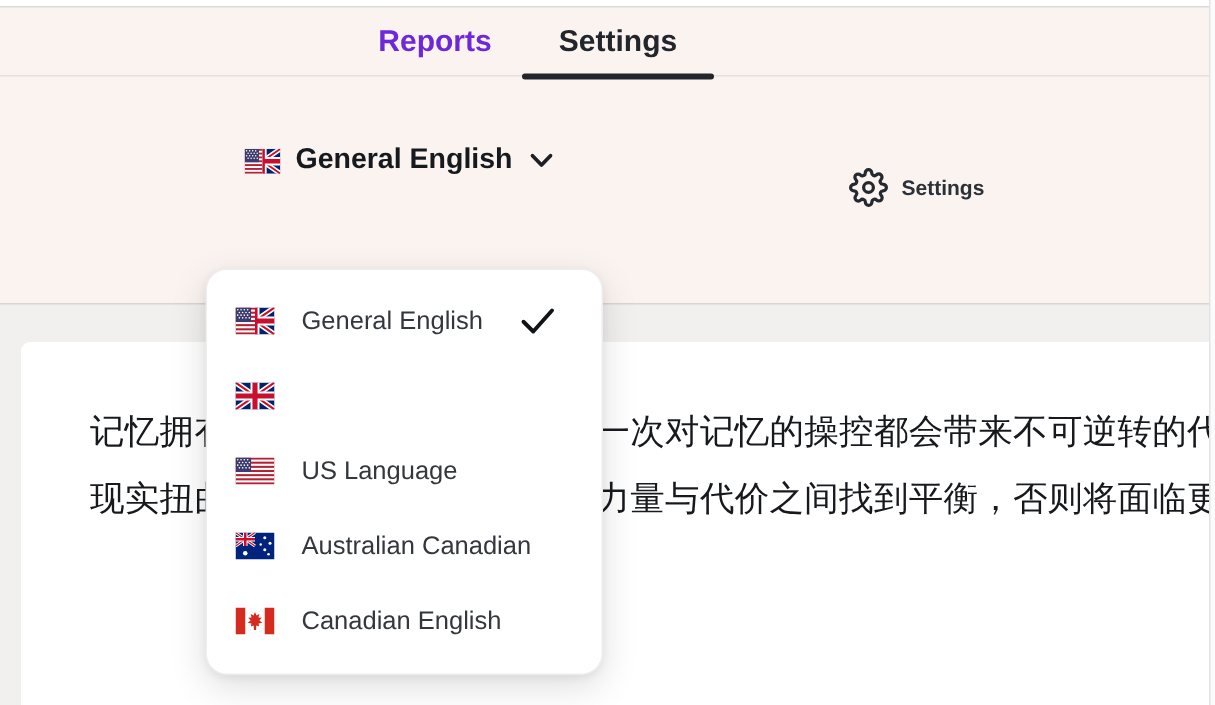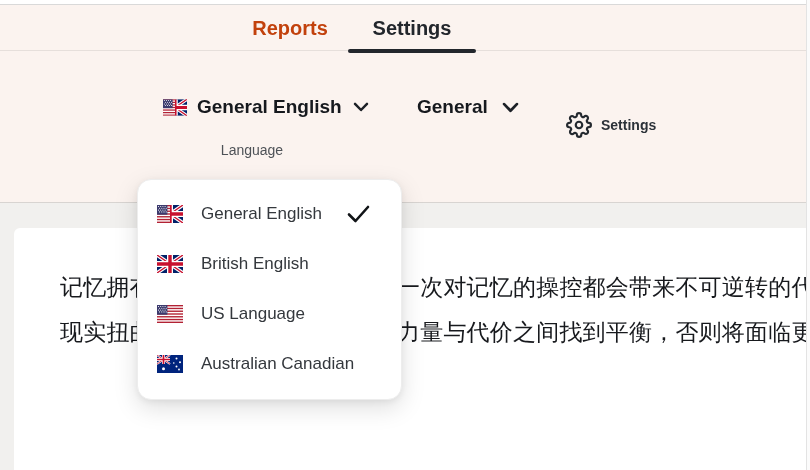--- a/index.html
+++ b/index.html
@@ -4,21 +4,21 @@
 <style>
   * { margin:0; padding:0; box-sizing:border-box; }
   html,body { width:810px; height:470px; }
   body { font-family:"Liberation Sans","DejaVu Sans",sans-serif; background:#fbf3ef; overflow:hidden; position:relative; }
   .screen { position:absolute; inset:0; }
 
   
   .top-strip { position:absolute; left:0; top:0; width:810px; height:5px; background:#ffffff; border-bottom:1px solid #d9d9d9; z-index:3; }
   .tabbar { position:absolute; left:0; top:6px; width:810px; height:45px; background:#fbf3ef; border-bottom:1px solid #e6dfdb; z-index:3; }
   .tab { position:absolute; top:0; height:45px; line-height:45px; text-align:center; font-size:20px; font-weight:700; cursor:pointer; }
-  .tab-reports { left:235px; width:110px; color:#c2410c; }
+  .tab-reports { left:235px; width:110px; color:#6d28d9; }
   .tab-settings { left:347px; width:130px; color:#22262c; }
   .tab-underline { position:absolute; left:348px; top:49px; width:128px; height:4px; background:#22262c; border-radius:2px; z-index:4; }
 
   
   .content-bg { position:absolute; left:0; top:202px; width:810px; height:268px; background:#f1f0ee; border-top:1px solid #d8d4d1; z-index:0; }
   .card { position:absolute; left:14px; top:228px; width:796px; height:242px; background:#ffffff; border-radius:6px 0 0 0; z-index:0; }
   .cjk { position:absolute; font-size:23px; line-height:28px; color:#17191d; white-space:nowrap; z-index:1; letter-spacing:0.2px; }
 
   
   .ctrl { position:absolute; display:flex; align-items:center; z-index:3; cursor:pointer; }
@@ -115,30 +115,21 @@
         </g>
       </svg>
     </span>
     <span class="ctrl-text">General English</span>
     <span class="chev">
       <svg width="16" height="10" viewBox="0 0 16 10">
           <path d="M2,1.8 L8,8 L14,1.8" stroke="#1c2026" stroke-width="2.5" fill="none" stroke-linecap="round" stroke-linejoin="round"></path>
         </svg>
     </span>
   </div>
-  <div class="ctrl-label lang-label">Language</div>
-
-  <div class="ctrl doc-ctrl">
-    <span class="ctrl-text">General</span>
-    <span class="chev">
-      <svg width="17" height="11" viewBox="0 0 16 10">
-          <path d="M2,1.8 L8,8 L14,1.8" stroke="#1c2026" stroke-width="2.6" fill="none" stroke-linecap="round" stroke-linejoin="round"></path>
-        </svg>
-    </span>
-  </div>
+
 
   <div class="settings-btn">
     <span>
       <svg width="26" height="26" viewBox="0 0 24 24" fill="none" stroke="#24292f" stroke-width="2" stroke-linecap="round" stroke-linejoin="round">
         <circle cx="12" cy="12" r="3"></circle>
         <path d="M19.4 15a1.65 1.65 0 0 0 .33 1.82l.06.06a2 2 0 0 1 0 2.83 2 2 0 0 1-2.83 0l-.06-.06a1.65 1.65 0 0 0-1.82-.33 1.65 1.65 0 0 0-1 1.51V21a2 2 0 0 1-2 2 2 2 0 0 1-2-2v-.09A1.65 1.65 0 0 0 9 19.4a1.65 1.65 0 0 0-1.82.33l-.06.06a2 2 0 0 1-2.83 0 2 2 0 0 1 0-2.83l.06-.06a1.65 1.65 0 0 0 .33-1.82 1.65 1.65 0 0 0-1.51-1H3a2 2 0 0 1-2-2 2 2 0 0 1 2-2h.09A1.65 1.65 0 0 0 4.6 9a1.65 1.65 0 0 0-.33-1.82l-.06-.06a2 2 0 0 1 0-2.83 2 2 0 0 1 2.83 0l.06.06a1.65 1.65 0 0 0 1.82.33H9a1.65 1.65 0 0 0 1-1.51V3a2 2 0 0 1 2-2 2 2 0 0 1 2 2v.09a1.65 1.65 0 0 0 1 1.51 1.65 1.65 0 0 0 1.82-.33l.06-.06a2 2 0 0 1 2.83 0 2 2 0 0 1 0 2.83l-.06.06a1.65 1.65 0 0 0-.33 1.82V9a1.65 1.65 0 0 0 1.51 1H21a2 2 0 0 1 2 2 2 2 0 0 1-2 2h-.09a1.65 1.65 0 0 0-1.51 1z"></path>
       </svg>
     </span>
     <span>Settings</span>
   </div>
@@ -206,21 +197,20 @@
     <div class="menu-item">
       <span class="flag">
         <svg width="26" height="18" viewBox="0 0 26 18">
           <rect width="26" height="18" fill="#012169"></rect>
           <path d="M0,0 26,18 M26,0 0,18" stroke="#fff" stroke-width="3.6"></path>
           <path d="M0,0 26,18 M26,0 0,18" stroke="#C8102E" stroke-width="1.4"></path>
           <path d="M13,0 V18 M0,9 H26" stroke="#fff" stroke-width="6"></path>
           <path d="M13,0 V18 M0,9 H26" stroke="#C8102E" stroke-width="3.4"></path>
         </svg>
       </span>
-      <span class="menu-label">British English</span>
     </div>
 
     <div class="menu-item">
       <span class="flag">
         <svg width="26" height="18" viewBox="0 0 26 18">
           <rect width="26" height="18" fill="#B22234"></rect>
           <g fill="#fff">
               <rect y="1.38" width="26" height="1.39"></rect>
               <rect y="4.15" width="26" height="1.39"></rect>
               <rect y="6.92" width="26" height="1.39"></rect>
@@ -266,17 +256,28 @@
               <circle cx="23" cy="7.2" r="1"></circle>
               <circle cx="16.8" cy="8" r="0.8"></circle>
               <circle cx="19.5" cy="11.5" r="1"></circle>
               <circle cx="22" cy="14.5" r="0.9"></circle>
             </g>
         </svg>
       </span>
       <span class="menu-label">Australian Canadian</span>
     </div>
 
+    <div class="menu-item">
+      <span class="flag">
+        <svg width="26" height="18" viewBox="0 0 26 18">
+          <rect width="26" height="18" fill="#fff"></rect>
+          <rect width="6.5" height="18" fill="#D52B1E"></rect>
+          <rect x="19.5" width="6.5" height="18" fill="#D52B1E"></rect>
+          <path fill="#D52B1E" d="M13 3 L14 5.3 L15.9 4.4 L15.3 6.7 L17.5 6.9 L15.9 8.6 L17.9 10.2 L15.4 10.7 L15.7 12.7 L13.9 12 L13.7 15 L12.3 15 L12.1 12 L10.3 12.7 L10.6 10.7 L8.1 10.2 L10.1 8.6 L8.5 6.9 L10.7 6.7 L10.1 4.4 L12 5.3 Z"></path>
+        </svg>
+      </span>
+      <span class="menu-label">Canadian English</span>
+    </div>
 
   </div>
 
   <div class="scrollbar-track"></div>
 </div>
 
 </body></html>

